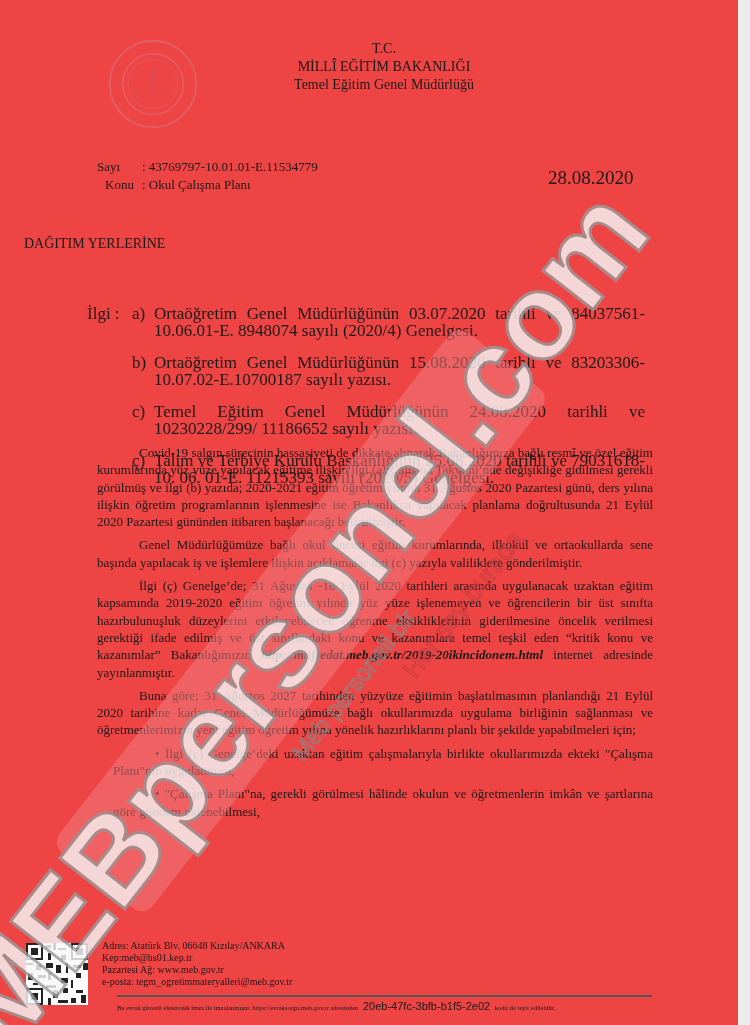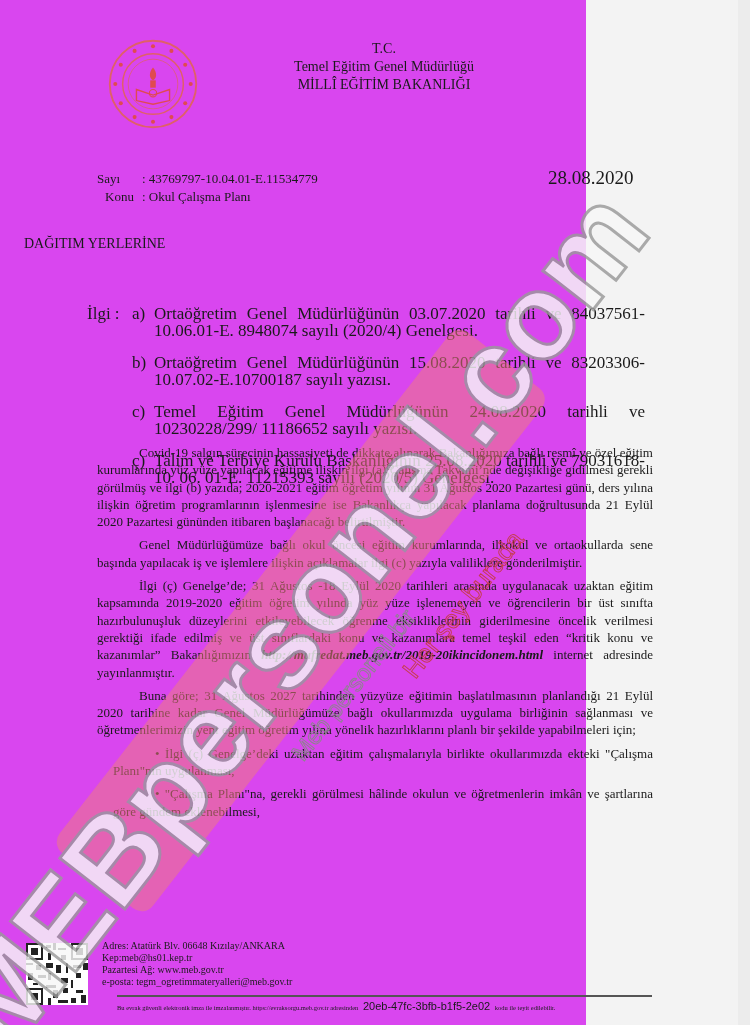--- a/index.html
+++ b/index.html
@@ -1,29 +1,29 @@
 <!DOCTYPE html>
 <html><head>
 <meta charset="utf-8">
 <style>
   html, body { margin: 0; padding: 0; }
   body {
     width: 750px; height: 1025px; background: #f3f3f3; position: relative; overflow: hidden;
     font-family: "Liberation Serif", "DejaVu Serif", serif; color: #1a1a1a;
   }
-  .page { position: absolute; left: 0; top: 0; width: 586px; height: 1025px; background: #d946ef; }
+  .page { position: absolute; left: 0; top: 0; width: 738px; height: 1025px; background: #ef4444; }
   .scroll-strip { position: absolute; right: 0; top: 0; width: 12px; height: 1025px; background: #ececec; }
 
   .logo { position: absolute; left: 107px; top: 38px; width: 92px; height: 92px; }
 
   .header { position: absolute; left: 0; width: 738px; top: 40px; text-align: center; font-size: 14px; line-height: 18px; }
   .header div { padding-left: 30px; }
 
   .meta { position: absolute; left: 97px; font-size: 13px; line-height: 18px; }
-  .meta .lbl { display: inline-block; width: 45px; margin-top: 12px; }
+  .meta .lbl { display: inline-block; width: 45px; }
   .date { position: absolute; left: 548px; top: 167px; font-size: 19px; }
 
   .distribution { position: absolute; left: 0; width: 738px; top: 236px; text-align: left; font-size: 14px; padding-left: 24px; box-sizing: border-box; }
 
   .refs { position: absolute; left: 87px; top: 290px; width: 558px; font-size: 17px; line-height: 17px; }
   .ref { position: relative; padding-left: 45px; margin-bottom: 5px; text-align: justify; }
   .ref .ilgi { position: absolute; left: 0; top: 0; }
   .ref .letter { position: absolute; left: 45px; top: 0; }
   .ref .txt { display: block; padding-left: 22px; text-align: justify; text-align-last: left; margin-top: 15px; }
 
@@ -66,26 +66,26 @@
         <circle cx="30" cy="14" r="2.2"></circle>
     </g>
     <path d="M50 32 C45 38 46 44 50 46 C54 44 55 38 50 32 Z" fill="#e04a50"></path>
     <rect x="47" y="46" width="6" height="8" fill="#e04a50"></rect>
     <path d="M32 56 L50 62 L68 56 L68 68 L50 72 L32 68 Z" fill="none" stroke="#e04a50" stroke-width="1.5"></path>
     <circle cx="50" cy="60" r="4" fill="none" stroke="#e04a50" stroke-width="1.2"></circle>
   </svg>
 
   <div class="header">
     <div>T.C.</div>
+    <div>MİLLÎ EĞİTİM BAKANLIĞI</div>
     <div>Temel Eğitim Genel Müdürlüğü</div>
-    <div>MİLLÎ EĞİTİM BAKANLIĞI</div>
   </div>
 
   <div class="meta" style="top:158px;">
-    <span class="lbl">Sayı</span><span>: 43769797-10.04.01-E.11534779</span>
+    <span class="lbl">Sayı</span><span>: 43769797-10.01.01-E.11534779</span>
   </div>
   <div class="meta" style="top:176px;text-align:center;">
     <span class="lbl">Konu</span><span>: Okul Çalışma Planı</span>
   </div>
   <div class="date">28.08.2020</div>
 
   <div class="distribution">DAĞITIM YERLERİNE</div>
 
   <div class="refs">
     <div class="ref">

